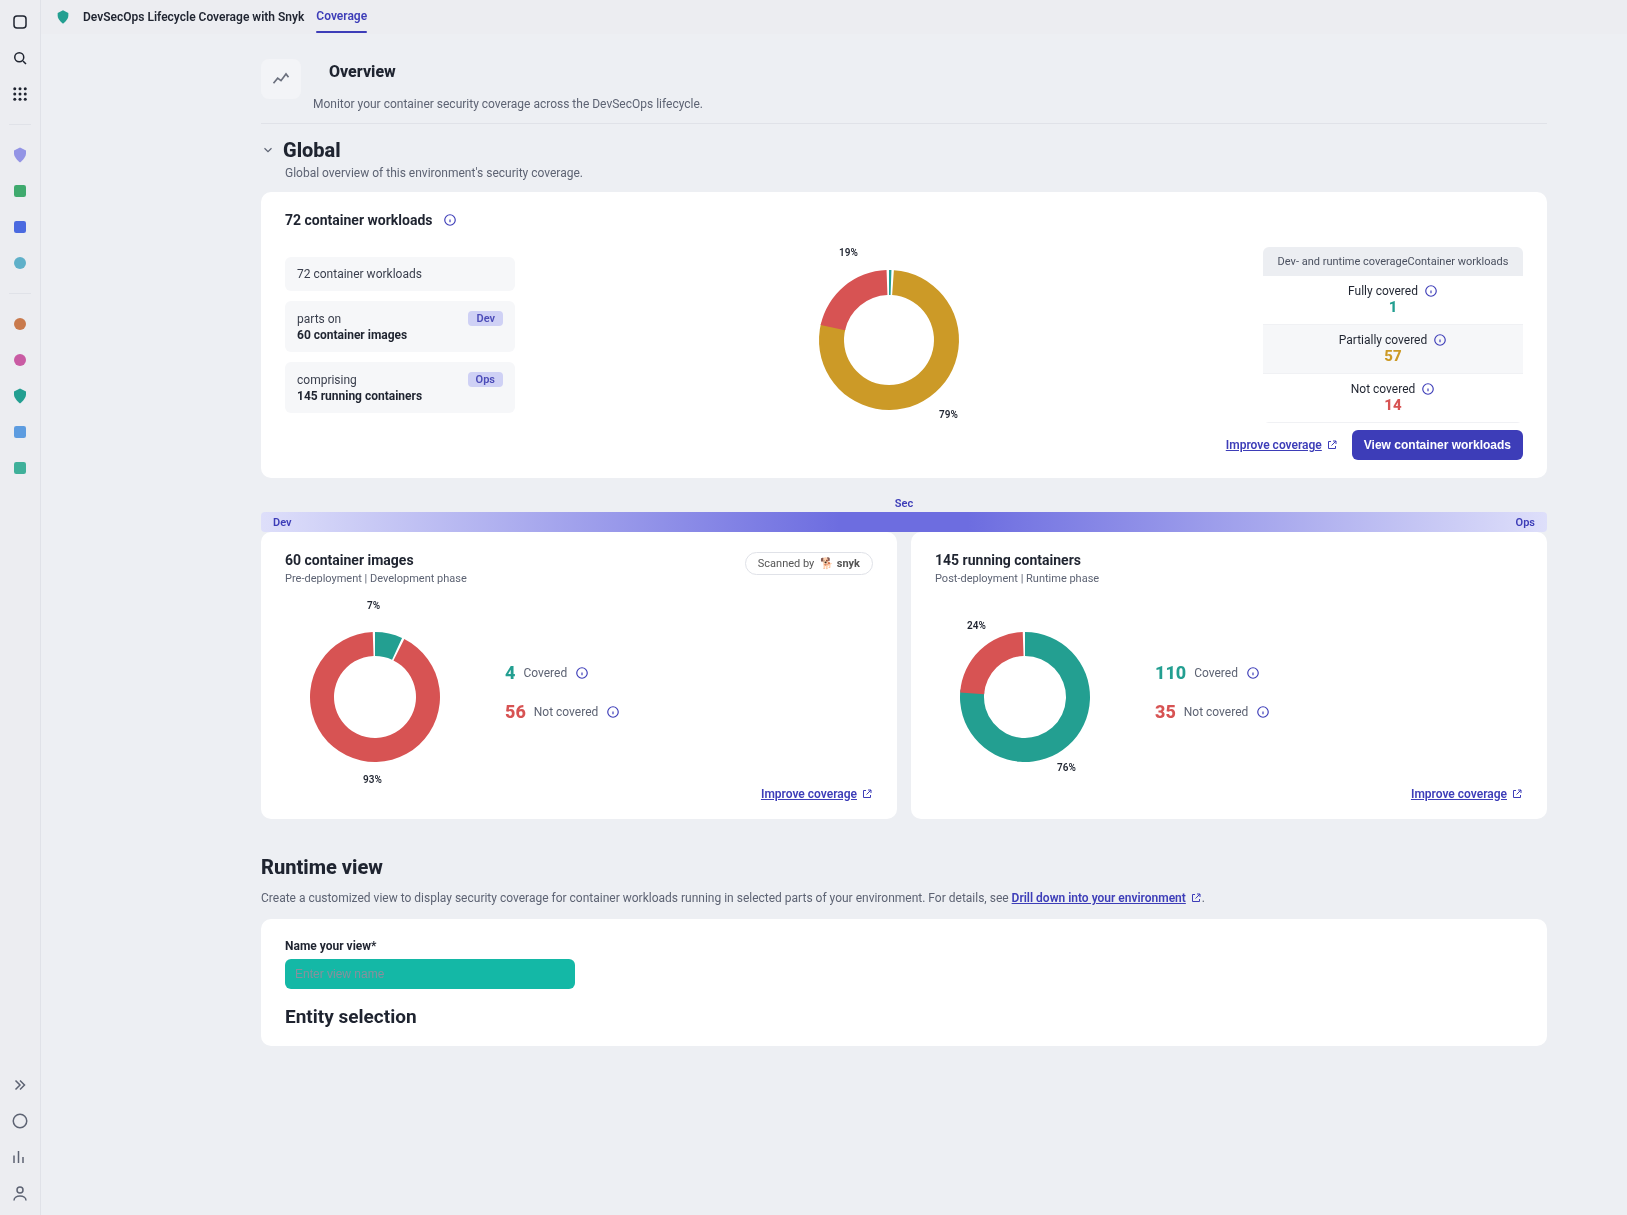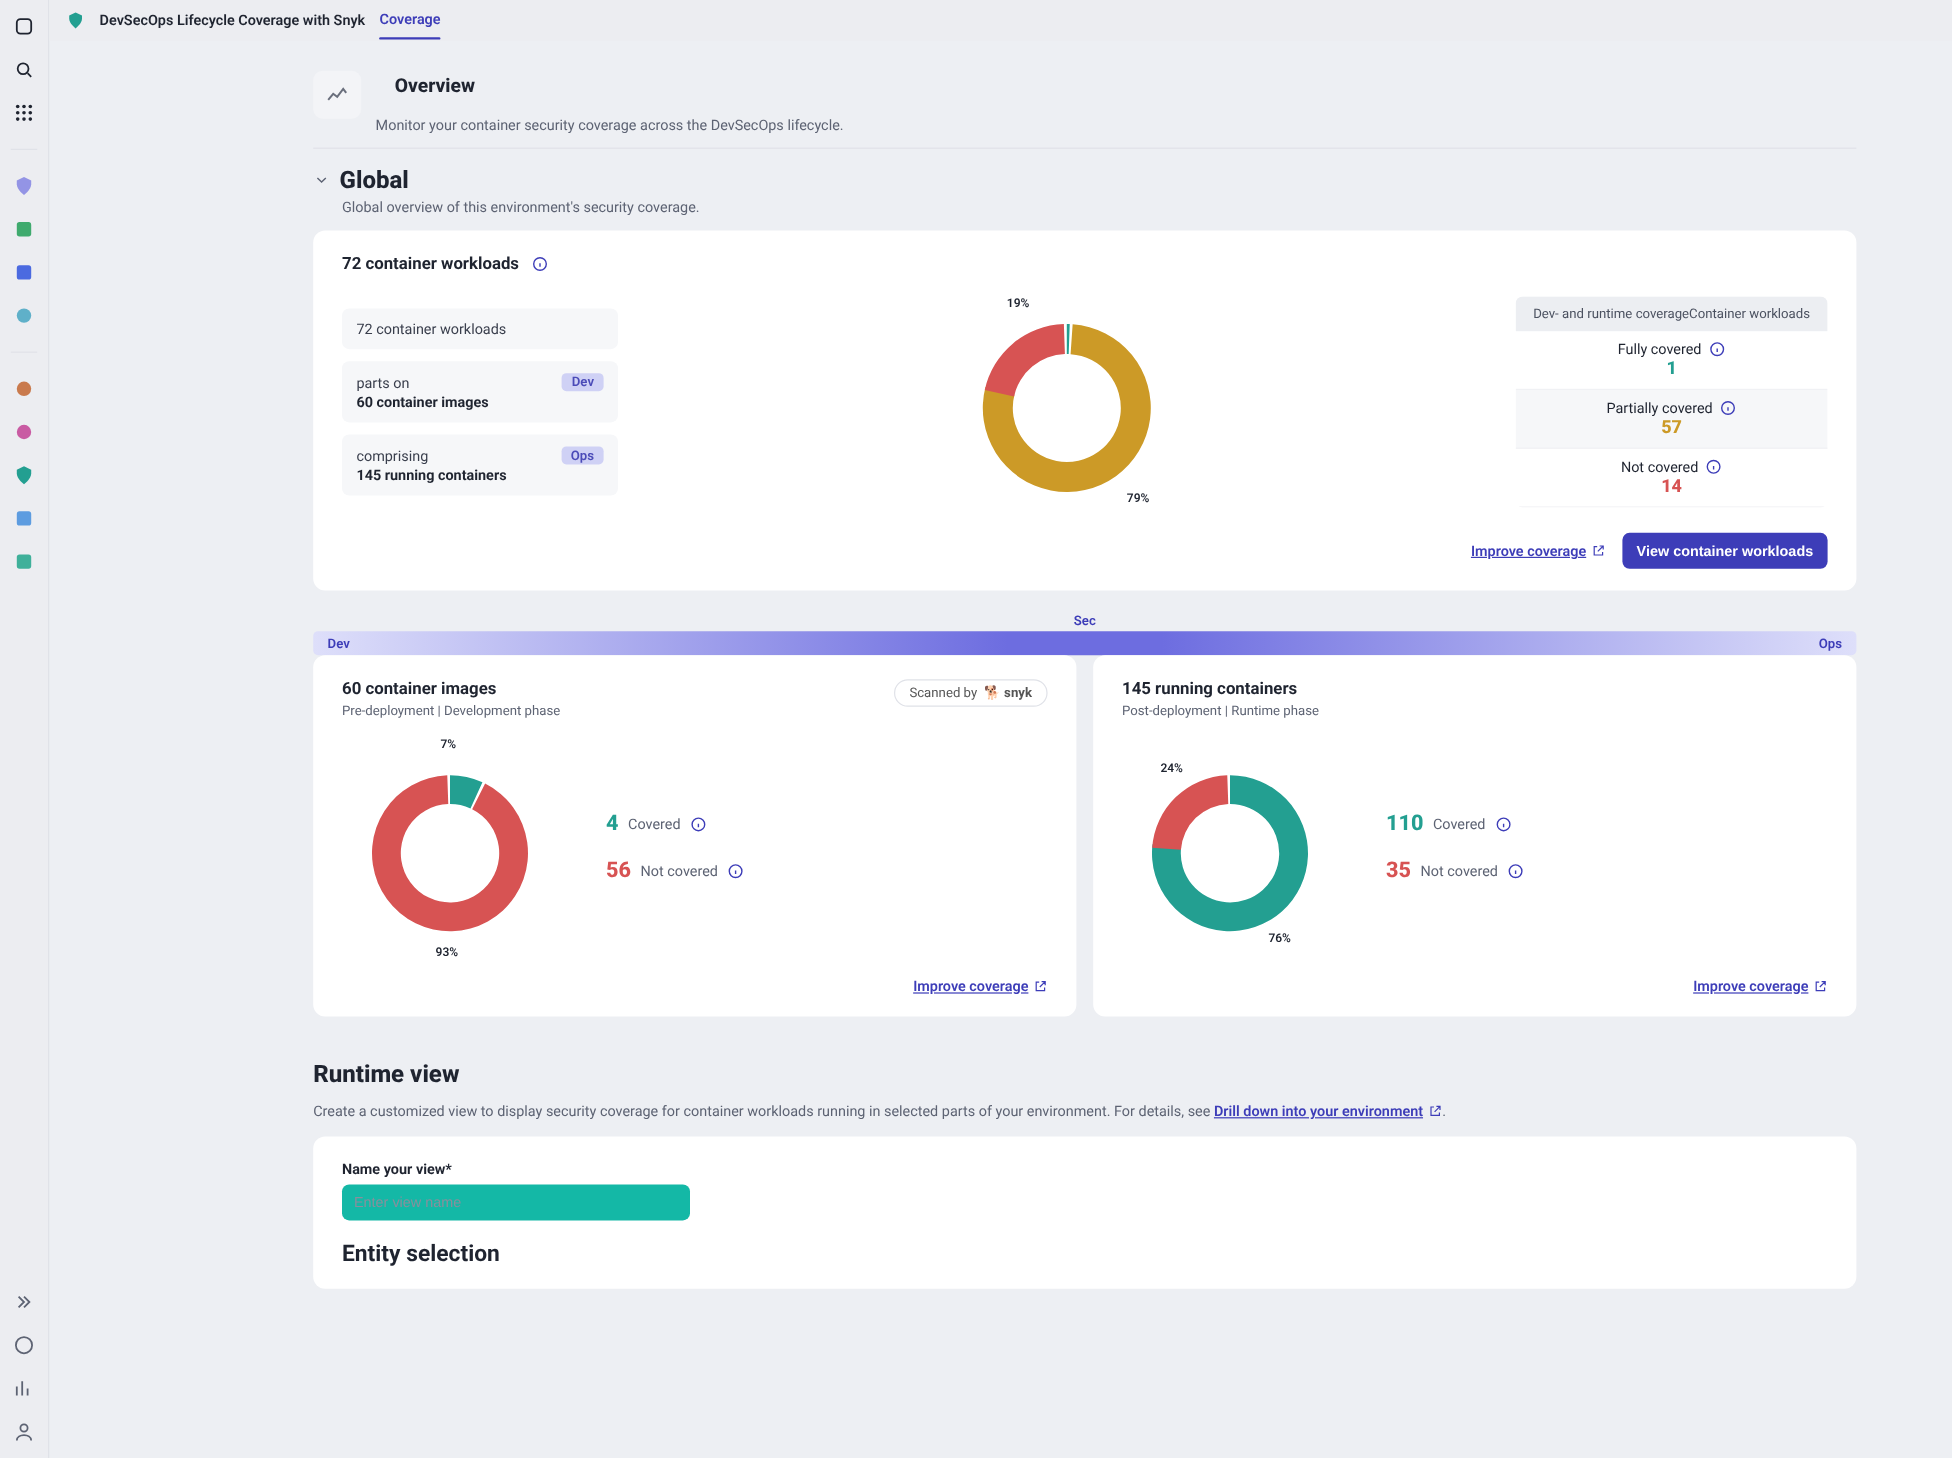--- a/index.html
+++ b/index.html
@@ -44,21 +44,21 @@
   .pill{background:var(--dev-pill);color:var(--pill-text);font-size:11px;font-weight:600;padding:1px 8px;border-radius:4px;}
   .donut-wrap{flex:1;display:flex;justify-content:center;}
   .table{flex:0 0 260px;border-radius:6px;overflow:hidden;font-size:12px;}
   .table .thead,.table .trow{display:flex;justify-content:center;align-items:center;padding:8px 12px;}
   .table .thead{background:#eceef2;color:#4b5160;font-size:11px;}
   .table .trow{border-bottom:1px solid #f0f1f4;flex-direction:column;}
   .trow.hl{background:#f6f7f9;}
   .trow .label{display:flex;align-items:center;gap:6px;}
   .trow .val{font-weight:800;font-size:15px;}
   .v-teal{color:var(--teal);} .v-gold{color:var(--gold);} .v-red{color:var(--red);}
-  .card-footer{display:flex;justify-content:flex-end;align-items:center;gap:14px;margin-top:14px;}
+  .card-footer{display:flex;justify-content:flex-end;align-items:center;gap:14px;margin-top:0;}
   .link{color:var(--link);text-decoration:underline;font-size:12px;font-weight:600;display:inline-flex;align-items:center;gap:4px;cursor:pointer;}
   .btn-primary{background:var(--primary);color:#fff;border:none;border-radius:6px;padding:8px 12px;font-size:12px;font-weight:600;cursor:pointer;}
   .dso-sec{text-align:center;font-size:11px;color:var(--primary);font-weight:600;margin-bottom:2px;margin-top:19px;}
   .dso-grad{height:20px;border-radius:4px;background:linear-gradient(90deg,#dedffa 0%,#6d6de0 45%,#6d6de0 55%,#dedffa 100%);display:flex;justify-content:space-between;align-items:center;padding:0 12px;font-size:11px;font-weight:600;color:var(--primary);}
   .two-col{display:flex;gap:14px;}
   .two-col .card{flex:1;}
   .card-h-row{display:flex;justify-content:space-between;align-items:flex-start;}
   .card-h-left .h{font-size:14px;font-weight:700;}
   .card-h-left .sub{font-size:11px;color:var(--muted);margin-top:4px;}
   .snyk-badge{border:1px solid var(--border);border-radius:20px;padding:4px 12px;font-size:11px;color:#555;display:flex;align-items:center;gap:6px;}

